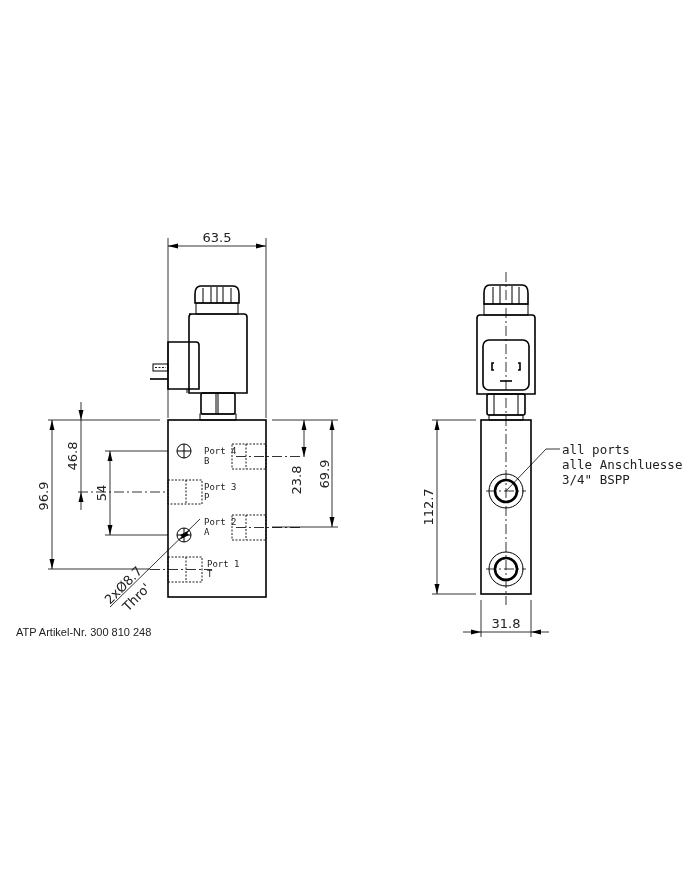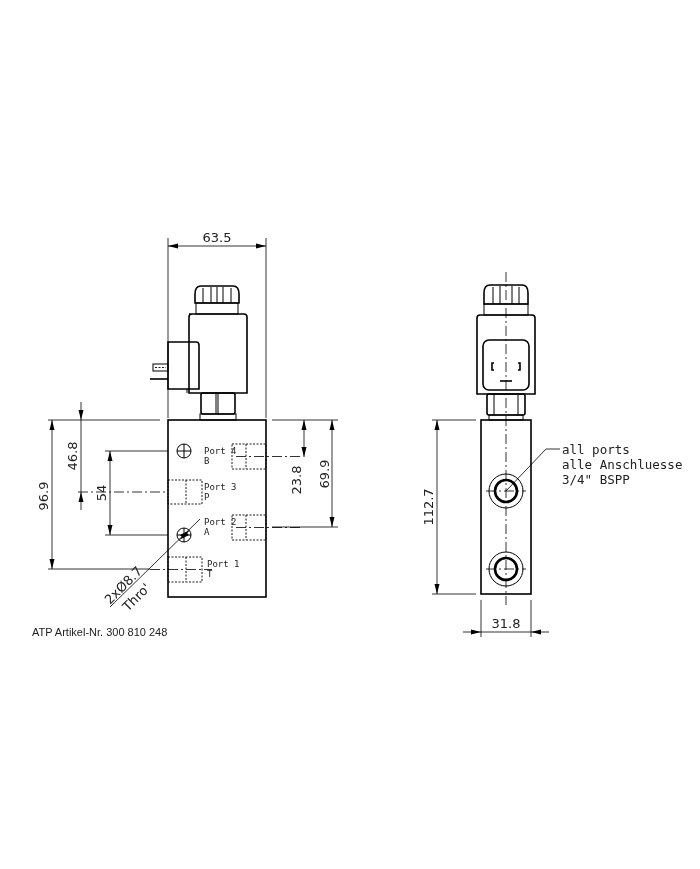--- a/index.html
+++ b/index.html
@@ -7,21 +7,21 @@
   #drawing { position: absolute; left: 0; top: 0; }
   .ln { stroke: #000; stroke-width: 1; fill: none; }
   .thk { stroke: #000; stroke-width: 1.6; fill: none; }
   .thin { stroke: #000; stroke-width: 0.8; fill: none; }
   .dash { stroke: #000; stroke-width: 0.9; fill: none; stroke-dasharray: 2 1.5; }
   .center { stroke: #000; stroke-width: 0.8; fill: none; stroke-dasharray: 10 3 2 3; }
   .arrow { fill: #000; stroke: none; }
   .dim { font-family: "DejaVu Sans", sans-serif; font-size: 13px; fill: #222; }
   .lbl { font-family: "DejaVu Sans Mono", monospace; font-size: 9px; fill: #222; }
   .note { font-family: "DejaVu Sans Mono", monospace; font-size: 12.5px; fill: #222; }
-  .caption { position: absolute; left: 32px; top: 626px; font-family: "Liberation Sans", sans-serif; font-size: 11px; color: #222; }
+  .caption { position: absolute; left: 16px; top: 626px; font-family: "Liberation Sans", sans-serif; font-size: 11px; color: #222; }
 </style>
 </head>
 <body>
 
 <svg id="drawing" width="700" height="869" viewBox="0 0 700 869" xmlns="http://www.w3.org/2000/svg">
 
   <g>
 
     <g>
       <line class="thin" x1="168" y1="238" x2="168" y2="418"></line>

